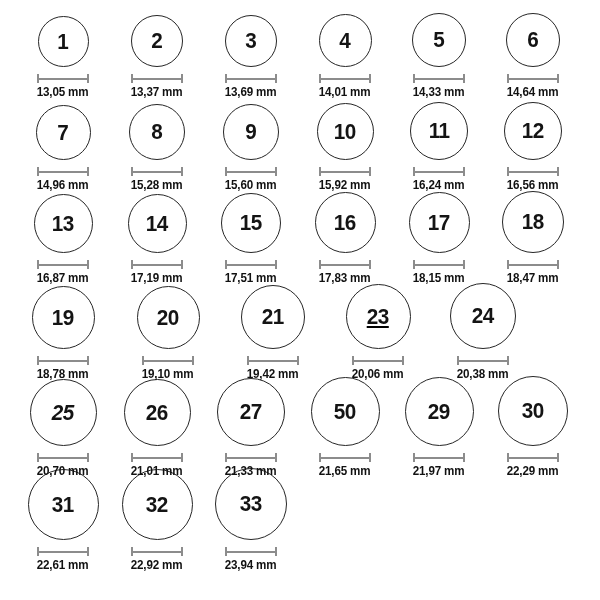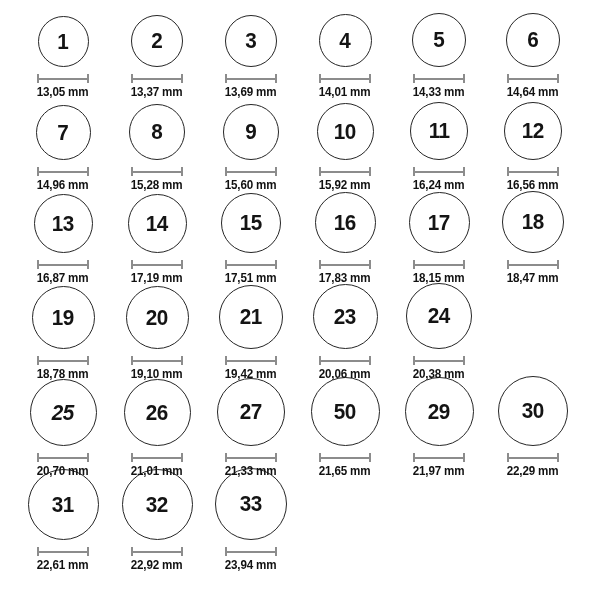--- a/index.html
+++ b/index.html
@@ -14,21 +14,21 @@
     height: 600px;
     padding: 2px 0 0 16px;
   }
   .row {
     display: flex;
     align-items: flex-end;
   }
   .row-0 { height: 97px; }
   .row-1 { height: 93px; }
   .row-2 { height: 93px; }
-  .row-3 { height: 96px; }
+  .row-3 { height: 96px; gap: 11px; }
   .row-4 { height: 97px; }
   .row-5 { height: 106px; padding-bottom: 12px; }
   .cell {
     width: 94px;
     display: flex;
     flex-direction: column;
     align-items: center;
     justify-content: flex-end;
   }
   .circle {
@@ -226,21 +226,21 @@
         <div class="mm">19,10 mm</div>
       </div>
       <div class="cell">
         <div class="circle" style="width: 64px; height: 64px;">
           <span class="num">21</span>
         </div>
         <div class="dim"></div>
         <div class="mm">19,42 mm</div>
       </div>
       <div class="cell">
-        <div class="circle" style="width: 65px; height: 65px;">
+        <div class="circle" style="width: 65px; height: 65px; text-decoration: underline;">
           <span class="num">23</span>
         </div>
         <div class="dim"></div>
         <div class="mm">20,06 mm</div>
       </div>
       <div class="cell">
         <div class="circle" style="width: 66px; height: 66px;">
           <span class="num">24</span>
         </div>
         <div class="dim"></div>

